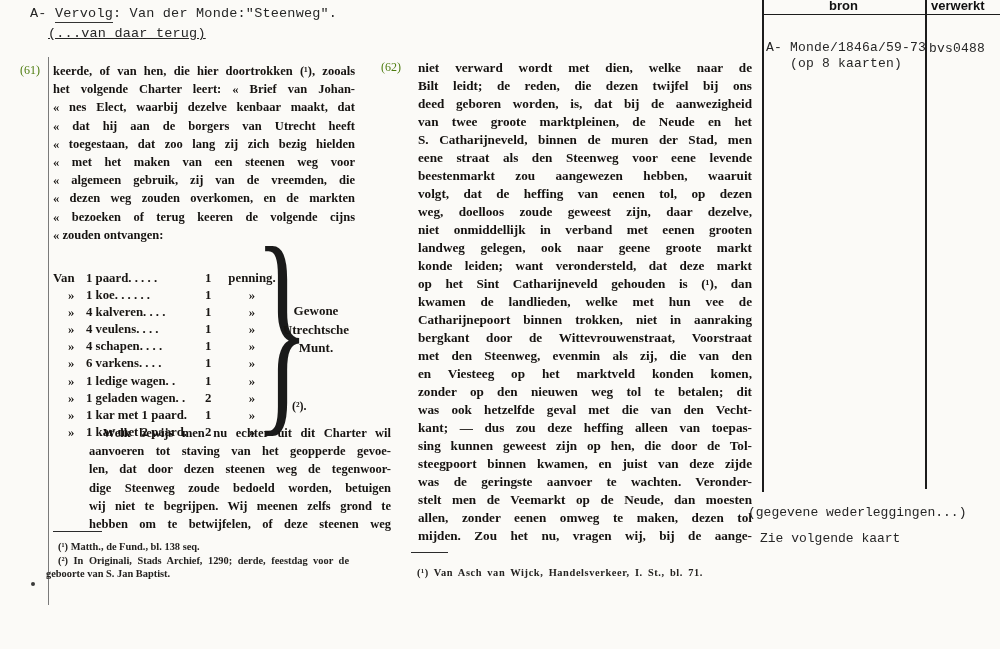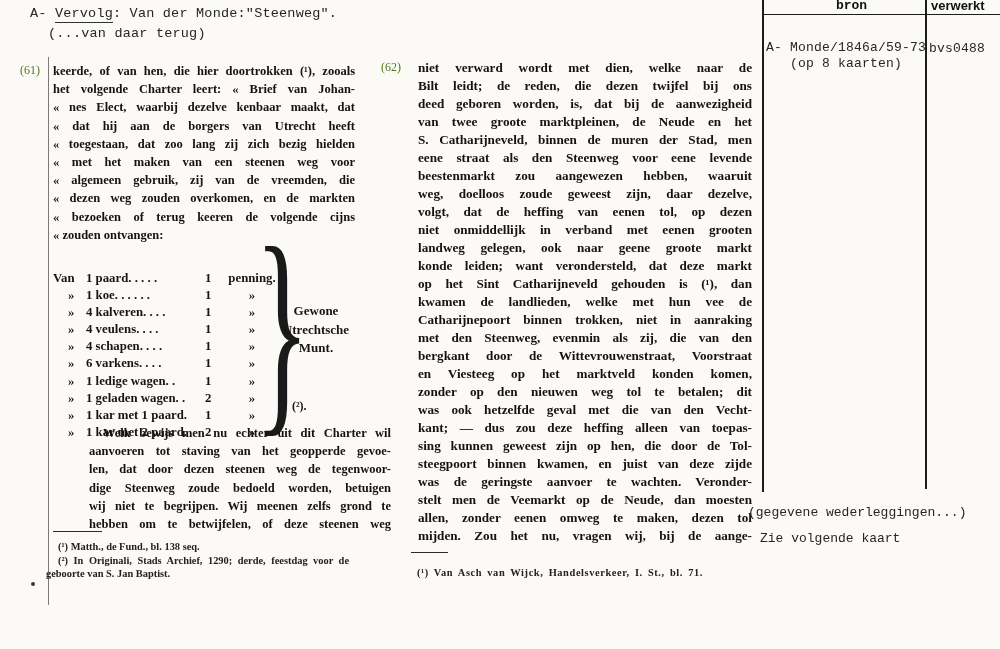--- a/index.html
+++ b/index.html
@@ -7,21 +7,21 @@
     width:1000px;height:649px;position:relative;overflow:hidden;
     background:#fbfaf7;color:#181512;
     font-family:"Liberation Serif", serif;
   }
   .abs{position:absolute;}
   .mono{font-family:"Liberation Mono","DejaVu Sans Mono",monospace;color:#262626;}
   .sans{font-family:"Liberation Sans", sans-serif;}
 
   
   .note-top{left:30px;top:4px;font-size:13.5px;line-height:20px;letter-spacing:.2px;}
-  .note-top .l2{padding-left:18px;}
+  .note-top .l2{padding-left:18px;text-decoration:underline;}
   .u{border-bottom:1.3px solid #333;padding-bottom:1px;}
 
   
   .edge-line{left:48px;top:57px;width:1.3px;height:548px;background:#5a5a5a;opacity:.8;}
   .dot{left:31px;top:582px;width:4px;height:4px;border-radius:50%;background:#3a3a3a;}
 
   
   .marker{font-size:12px;color:#4d7c0f;font-family:Liberation Serif, serif;text-align:center;}
   .bookcol{font-weight:bold;color:#151210;}
   .bookcol .line{text-align:justify;text-align-last:justify;white-space:nowrap;}
@@ -57,21 +57,21 @@
   .fn-left .line:nth-child(1){text-indent:12px;}
   .fn-left .line:nth-child(2){text-indent:12px;text-align:justify;text-align-last:justify;}
   .fn-mid{left:417px;top:566px;width:295px;letter-spacing:.6px;word-spacing:2px;white-space:nowrap;}
 
   
   .vline{width:1.7px;background:#1c1c1c;}
   .v1{left:762px;top:0;height:492px;}
   .v2{left:925px;top:0;height:489px;}
   .hline{left:762px;top:13.5px;width:238px;height:1.7px;background:#1c1c1c;}
   .th{top:0;height:13px;line-height:12px;font-size:13px;font-weight:bold;color:#111;}
-  .th-bron{left:762px;width:179px;text-align:center;font-family:Liberation Mono, monospace;}
+  .th-bron{left:762px;width:163px;text-align:center;}
   .th-verwerkt{left:931px;}
   .entry{font-size:13px;letter-spacing:.2px;}
   .bron1{left:766px;top:40px;}
   .bron2{left:790px;top:56px;}
   .vw1{left:929px;top:41px;}
   .note-bot1{left:748px;top:505px;font-size:13px;}
   .note-bot2{left:760px;top:531px;font-size:13px;}
 </style>
 </head>
 <body>
@@ -186,30 +186,30 @@
 
 <div class="abs marker" style="left:381px;top:60px;">(62)</div>
 <div class="abs bookcol midcol">
     <div class="line">niet verward wordt met dien, welke naar de</div>
     <div class="line">Bilt leidt; de reden, die dezen twijfel bij ons</div>
     <div class="line">deed geboren worden, is, dat bij de aanwezigheid</div>
     <div class="line">van twee groote marktpleinen, de Neude en het</div>
     <div class="line">S. Catharijneveld, binnen de muren der Stad, men</div>
     <div class="line">eene straat als den Steenweg voor eene levende</div>
     <div class="line">beestenmarkt zou aangewezen hebben, waaruit</div>
+    <div class="line">volgt, dat de heffing van eenen tol, op dezen</div>
     <div class="line">weg, doelloos zoude geweest zijn, daar dezelve,</div>
-    <div class="line">volgt, dat de heffing van eenen tol, op dezen</div>
     <div class="line">niet onmiddellijk in verband met eenen grooten</div>
     <div class="line">landweg gelegen, ook naar geene groote markt</div>
     <div class="line">konde leiden; want verondersteld, dat deze markt</div>
     <div class="line">op het Sint Catharijneveld gehouden is (¹), dan</div>
     <div class="line">kwamen de landlieden, welke met hun vee de</div>
     <div class="line">Catharijnepoort binnen trokken, niet in aanraking</div>
+    <div class="line">bergkant door de Wittevrouwenstraat, Voorstraat</div>
     <div class="line">met den Steenweg, evenmin als zij, die van den</div>
-    <div class="line">bergkant door de Wittevrouwenstraat, Voorstraat</div>
     <div class="line">en Viesteeg op het marktveld konden komen,</div>
     <div class="line">zonder op den nieuwen weg tol te betalen; dit</div>
     <div class="line">was ook hetzelfde geval met die van den Vecht-</div>
     <div class="line">kant; — dus zou deze heffing alleen van toepas-</div>
     <div class="line">sing kunnen geweest zijn op hen, die door de Tol-</div>
     <div class="line">steegpoort binnen kwamen, en juist van deze zijde</div>
     <div class="line">was de geringste aanvoer te wachten. Veronder-</div>
     <div class="line">stelt men de Veemarkt op de Neude, dan moesten</div>
     <div class="line">allen, zonder eenen omweg te maken, dezen tol</div>
     <div class="line">mijden. Zou het nu, vragen wij, bij de aange-</div>

